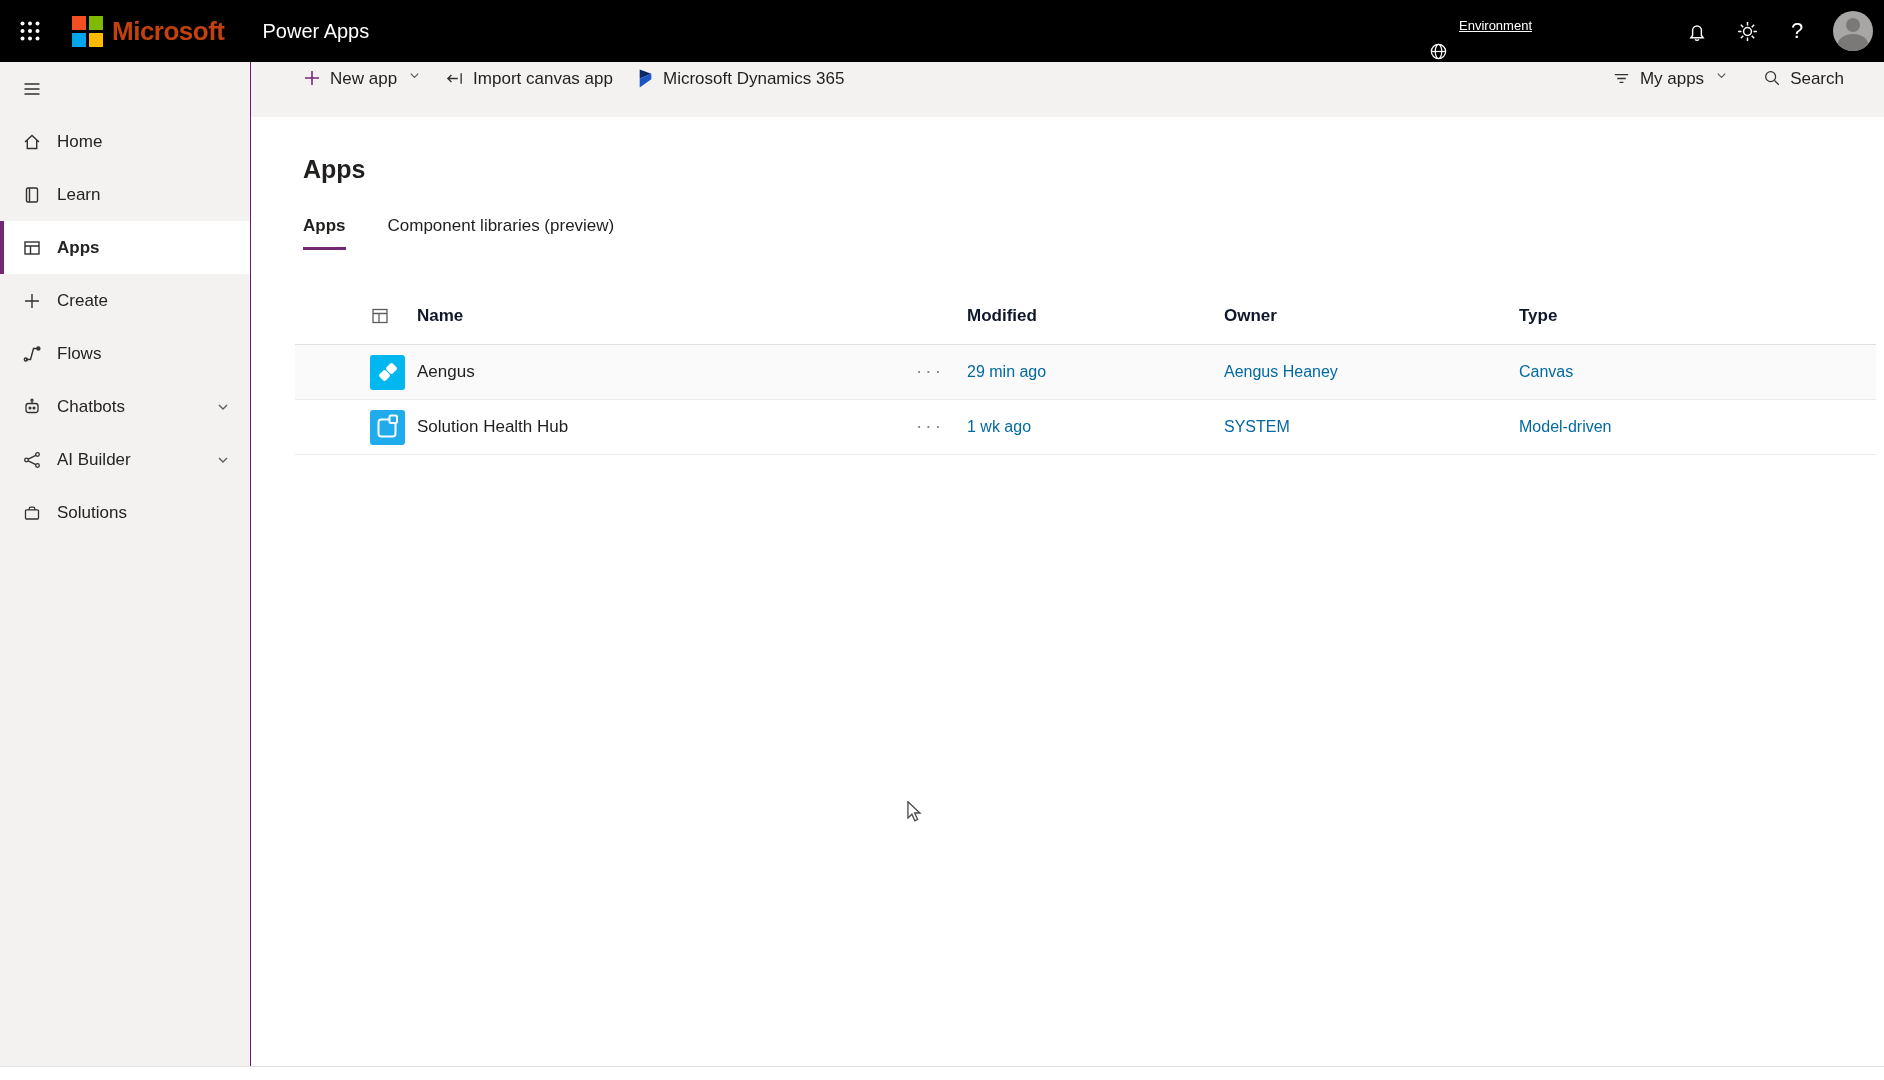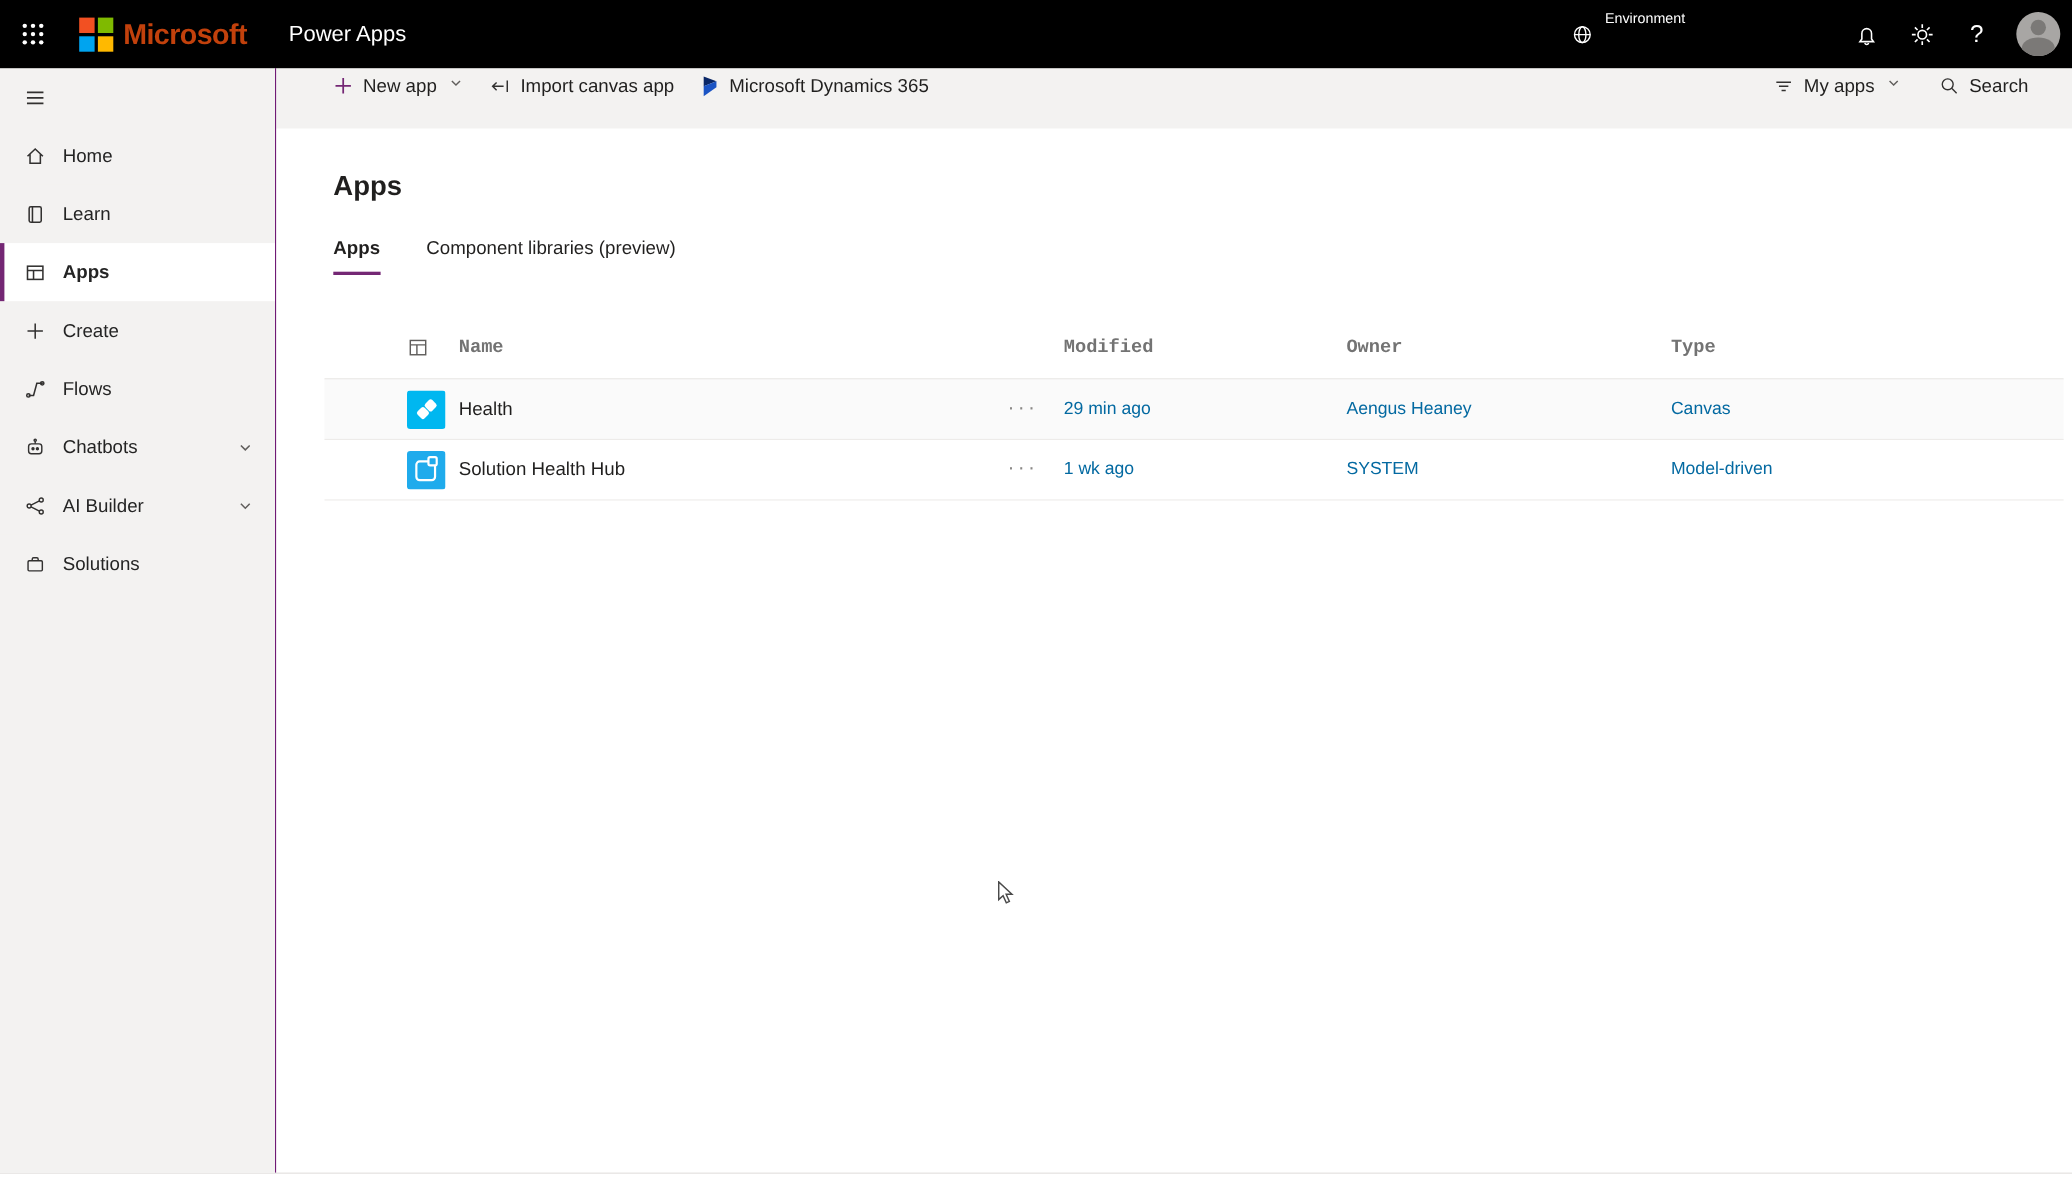--- a/index.html
+++ b/index.html
@@ -21,22 +21,22 @@
     width: 60px; height: 62px; display: flex; align-items: center; justify-content: center;
     background: none; border: none; cursor: pointer;
   }
   .brand { display: flex; align-items: center; gap: 9px; margin-left: 12px; cursor: pointer; }
   .ms-squares { display: grid; grid-template-columns: 14px 14px; grid-template-rows: 14px 14px; gap: 3px; }
   .ms-squares span { display: block; width: 14px; height: 14px; }
   .ms-name { font-size: 26px; font-weight: bold; letter-spacing: -0.5px; color: #c2410c; }
   .product-title { margin-left: 38px; font-size: 20px; color: #fff; }
   .topbar-right { margin-left: auto; display: flex; align-items: center; height: 100%; }
   .env-block {
-    display: flex; align-items: center; gap: 10px; height: 100%; padding: 0 14px;
-    margin-right: 126px; cursor: pointer; background: none; border: none; color: #fff;
+    display: flex; align-items: flex-end; gap: 10px; height: 100%; padding: 0 14px;
+    margin-right: 126px; cursor: pointer; background: none; border: none; color: #fff; text-decoration: underline;
   }
   .env-text { display: flex; flex-direction: column; align-items: flex-start; height: 44px; }
   .env-label { font-size: 13px; color: #fff; line-height: 16px; }
   .icon-btn {
     width: 50px; height: 62px; display: flex; align-items: center; justify-content: center;
     background: none; border: none; color: #fff; cursor: pointer;
   }
   .help-glyph { font-size: 22px; color: #fff; font-weight: normal; }
   .avatar-btn { width: 62px; }
   .avatar {
@@ -97,21 +97,21 @@
     content: ""; position: absolute; left: 0; right: 0; bottom: 0; height: 3px; background: #742774;
   }
 
   .apps-table { margin: 38px 8px 0 44px; }
   .trow {
     display: grid;
     grid-template-columns: 75px 47px 499px 51px 257px 295px 1fr;
     align-items: center;
   }
   .thead { height: 57px; border-bottom: 1px solid #e1dfdd; }
-  .thead .tcell { font-weight: bold; font-size: 17px; color: #737373; font-family: Liberation Mono, monospace; }
+  .thead .tcell { font-weight: bold; font-size: 17px; color: #0f172a; }
   .tbody-row { height: 55px; border-bottom: 1px solid #edebe9; cursor: pointer; background: #fff; }
   .tbody-row.first { background: #fafafa; }
   .tcell { font-size: 17px; color: #201f1e; }
   .tcell.dim { font-size: 16px; color: #0369a1; }
   .app-tile { width: 35px; height: 35px; display: block; }
   .more-btn {
     background: none; border: none; cursor: pointer; color: #8a8886;
     font-size: 19px; letter-spacing: 3px; line-height: 10px; text-align: left; padding: 0;
   }
   .header-grid-icon { display: flex; }
@@ -367,21 +367,21 @@
 
       <div class="trow tbody-row first">
         <div></div>
         <div>
           <svg class="app-tile" width="35" height="35" viewBox="0 0 35 35">
             <rect width="35" height="35" rx="3" fill="#00b7f0"></rect>
             <rect x="10" y="16" width="9" height="9" rx="2.2" fill="#ffffff" transform="rotate(45 14.5 20.5)"></rect>
             <rect x="17" y="9" width="9" height="9" rx="2.2" fill="#ffffff" transform="rotate(45 21.5 13.5)"></rect>
           </svg>
         </div>
-        <div class="tcell">Health</div>
+        <div class="tcell">Aengus</div>
         <div>
           <button class="more-btn">···</button>
         </div>
         <div class="tcell dim">29 min ago</div>
         <div class="tcell dim">Aengus Heaney</div>
         <div class="tcell dim">Canvas</div>
       </div>
 
       <div class="trow tbody-row">
         <div></div>

